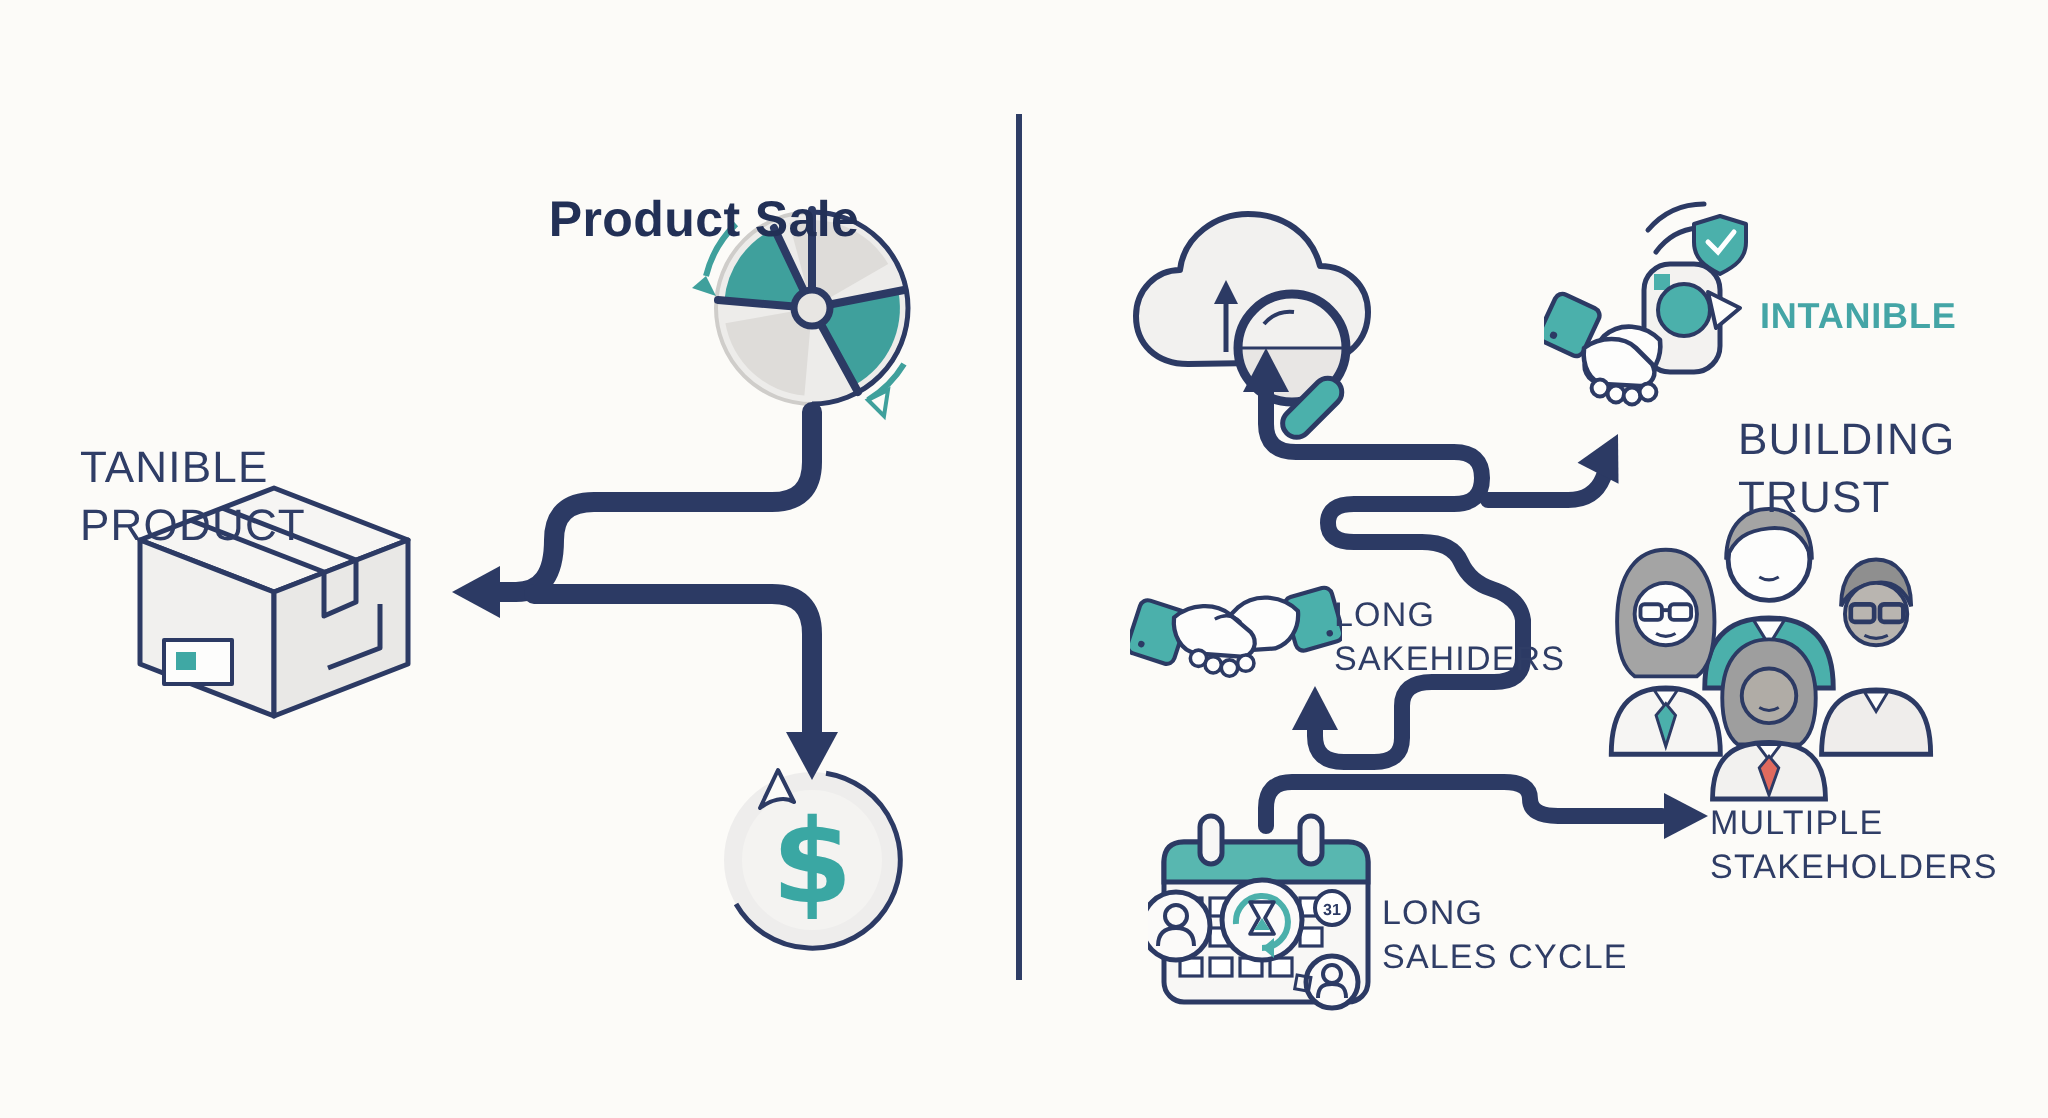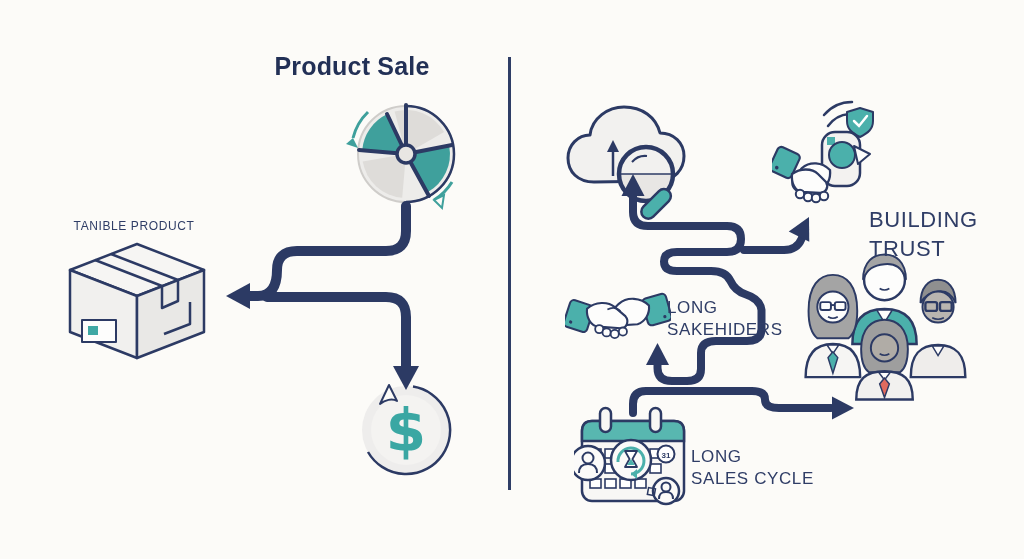--- a/index.html
+++ b/index.html
@@ -1,19 +1,19 @@
 <!DOCTYPE html>
 <html><head>
 <meta charset="utf-8">
 <style>
   html,body{margin:0;padding:0;background:#fcfbf8;}
   .stage{position:relative;width:1024px;height:559px;background:#fcfbf8;overflow:hidden;
          font-family:"Liberation Sans",sans-serif;color:#2f3d66;}
   .abs{position:absolute;}
-  .title{font-size:25px;font-weight:bold;color:#223056;text-align:center;letter-spacing:.2px;}
+  .title{font-size:25px;font-weight:bold;color:#223056;text-align:center;letter-spacing:.2px;margin-top:44px;}
   .lbl{font-size:17px;letter-spacing:.6px;color:#2f3d66;white-space:pre-line;line-height:1.32;}
   .lbl.teal{color:#44a5a6;font-weight:bold;letter-spacing:.4px;}
   svg{display:block;}
   .overlay{position:absolute;left:0;top:0;pointer-events:none;}
 </style>
 </head>
 <body>
 
 <div class="stage">
 
@@ -216,26 +216,29 @@
       <polygon points="0,0 -11.5,22 11.5,22" transform="translate(633,174)"></polygon>
       <polygon points="0,0 -11.5,22 11.5,22" transform="translate(657.5,343)"></polygon>
       <polygon points="0,0 -11.5,22 11.5,22" transform="translate(809,217) rotate(27)"></polygon>
       <polygon points="0,0 -11.5,22 11.5,22" transform="translate(854,408) rotate(90)"></polygon>
     </g>
   </svg>
 
   <div class="abs title" style="left:232px;top:52px;width:240px">Product Sale</div>
 
 
-  <div class="abs lbl" style="left:28px;top:219px;width:212px;text-align:center;font-size:12px">TANIBLE PRODUCT</div>
-
-
+  <div class="abs lbl" style="left:40px;top:219px;width:212px;font-size:22px">TANIBLE PRODUCT</div>
+
+
+  <div class="abs lbl teal" style="left:880px;top:147px;font-size:18px">INTANIBLE</div>
 
   <div class="abs lbl" style="left:869px;top:205px;font-size:22px">BUILDING TRUST</div>
 
   <div class="abs lbl" style="left:667px;top:297px">LONG
 SAKEHIDERS</div>
 
+  <div class="abs lbl" style="left:855px;top:401px">MULTIPLE
+STAKEHOLDERS</div>
 
   <div class="abs lbl" style="left:691px;top:446px">LONG
 SALES CYCLE</div>
 
 </div>
 
 </body></html>

